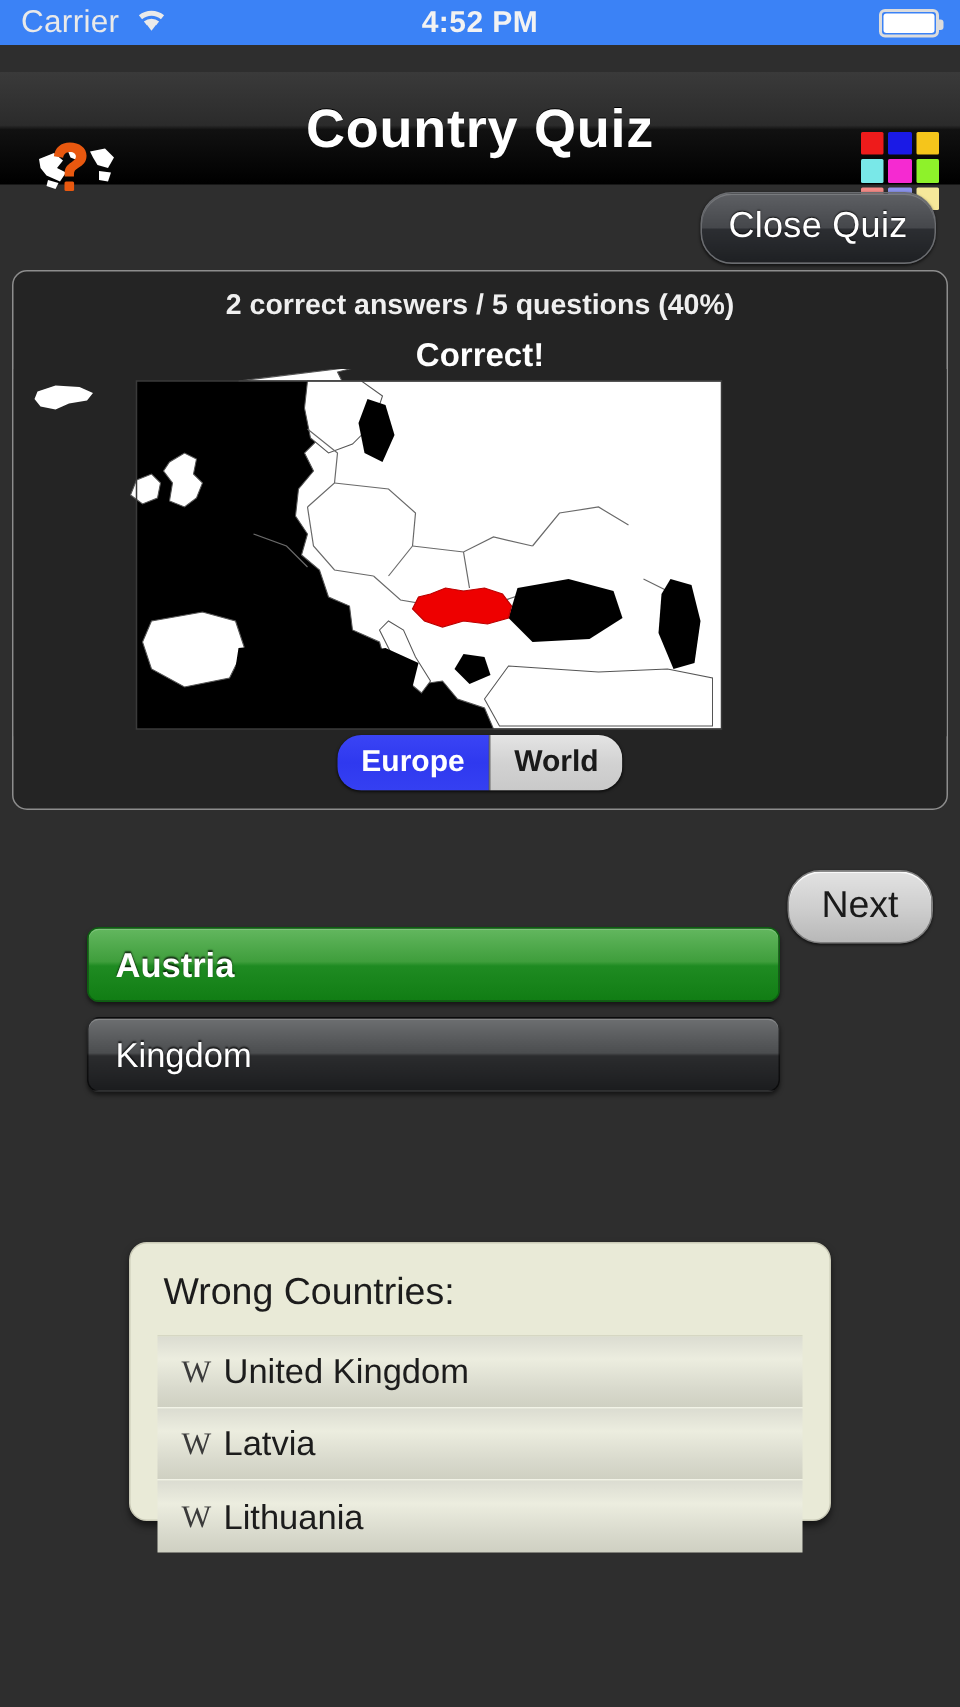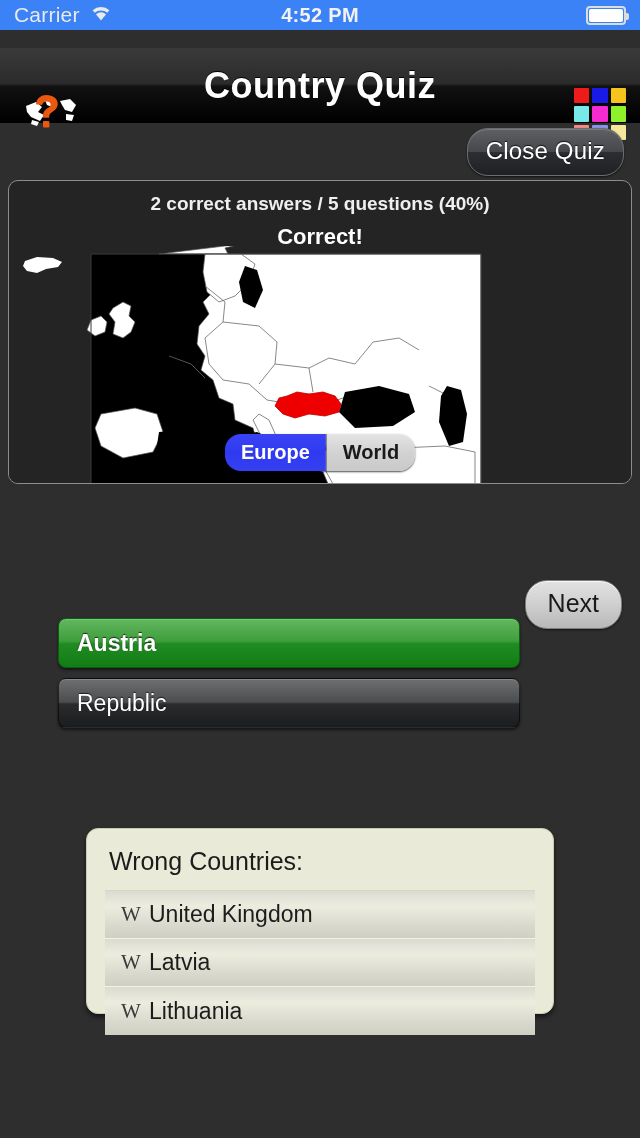--- a/index.html
+++ b/index.html
@@ -70,21 +70,21 @@
     border-radius: 21px;
     background: linear-gradient(to bottom, #5e6064 0%, #45474b 50%, #2c2e32 51%, #1e2023 100%);
     border: 1px solid #6a6c70;
     box-shadow: 0 1px 2px rgba(0,0,0,.6), inset 0 1px 0 rgba(255,255,255,.17);
     color: #ffffff; font-size: 24px; letter-spacing: .2px;
     text-shadow: 0 -1px 1px rgba(0,0,0,.8);
   }
 
   
   .map-panel {
-    position: absolute; left: 8px; top: 180px; width: 624px; height: 304px;
+    position: absolute; left: 8px; top: 180px; width: 624px; height: 360px;
     background: #242424;
     border-radius: 10px;
     border: 1px solid #8d8d8d;
     box-shadow: inset 0 0 0 0 rgba(0,0,0,0);
     overflow: hidden;
   }
   .score-line {
     position: absolute; top: 12px; left: 0; width: 100%;
     text-align: center; color: #efefef; font-size: 19px; font-weight: bold;
   }
@@ -300,21 +300,21 @@
       <div class="seg sel">Europe</div>
       <div class="seg unsel">World</div>
     </div>
   </div>
 
   <div class="answers">
     <div class="answer correct">
       <span>Austria</span>
     </div>
     <div class="answer normal">
-      <span>Republic</span>
+      <span>Kingdom</span>
     </div>
   </div>
 
   <div class="next-btn">Next</div>
 
   <div class="wrong-panel">
     <div class="wrong-title">Wrong Countries:</div>
     <div class="wrong-list">
       <div class="wrong-row">
         <span class="w-glyph">W</span>

